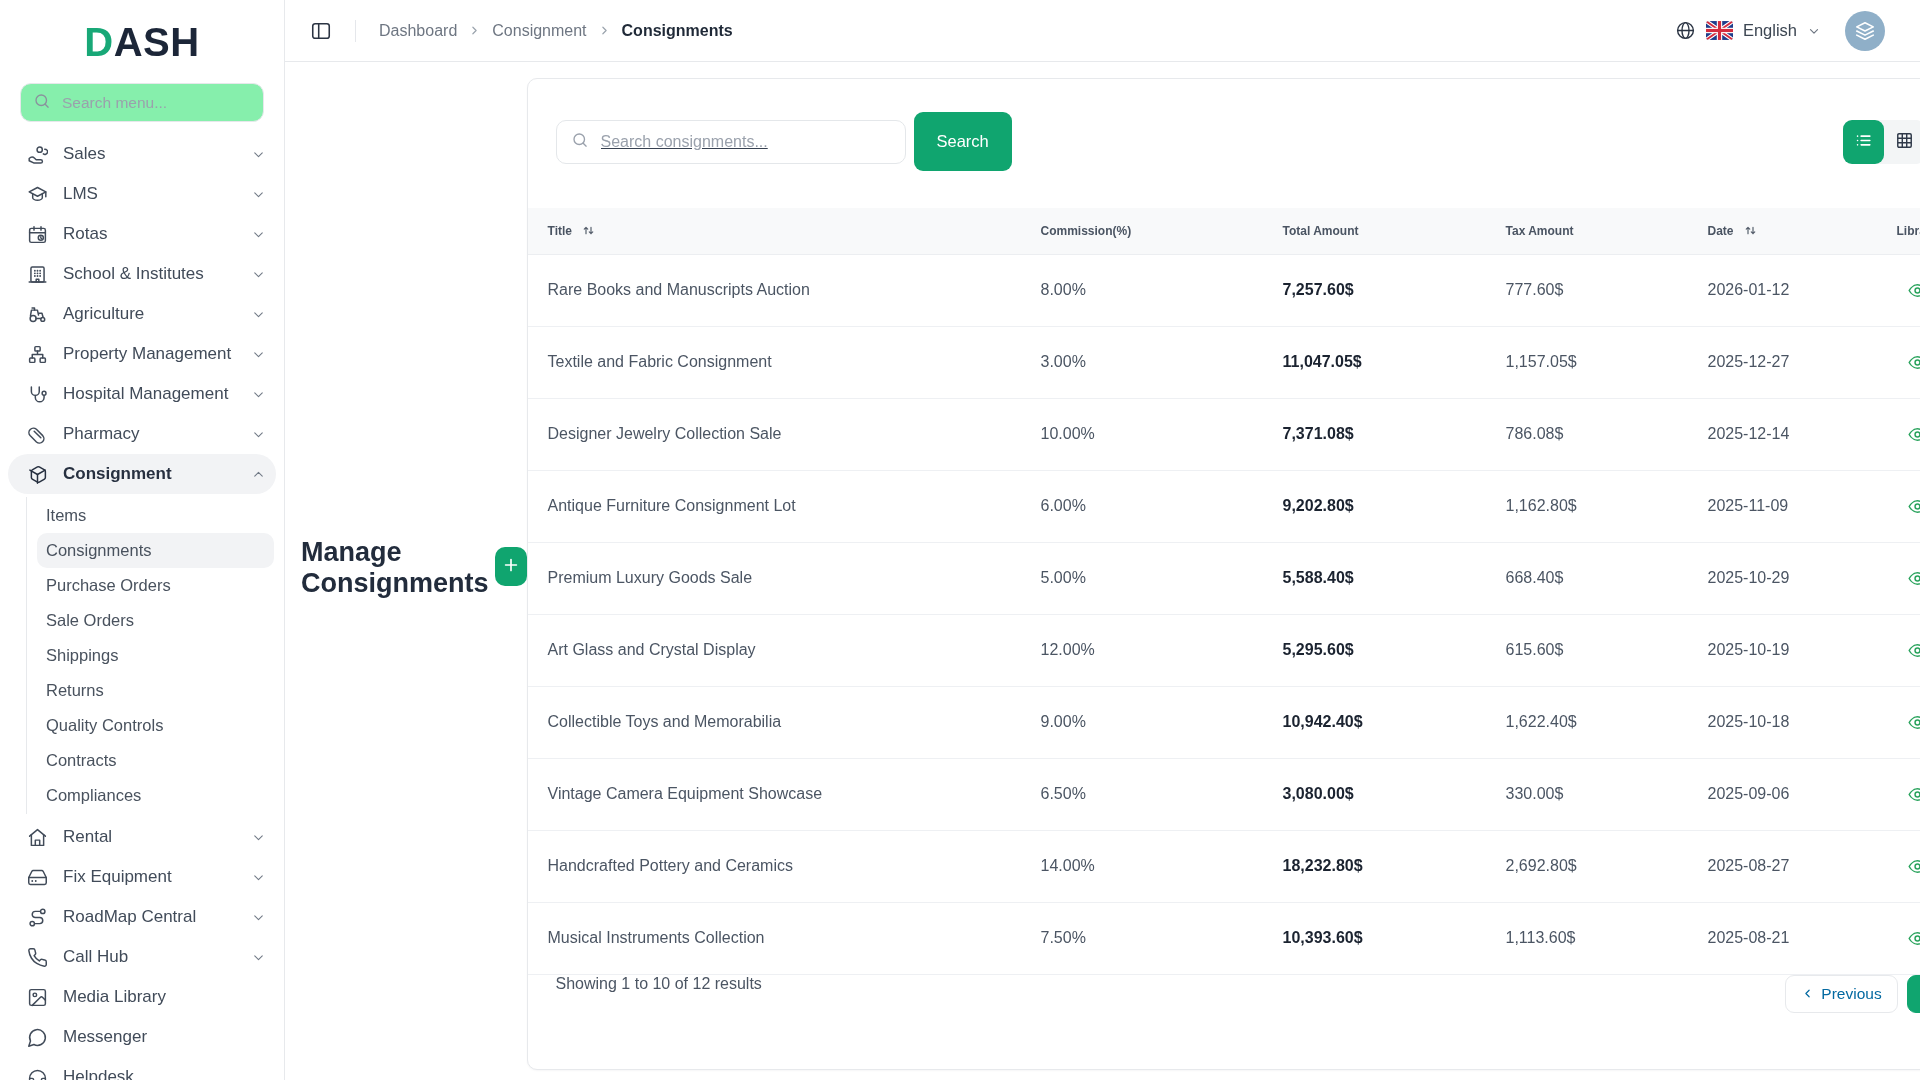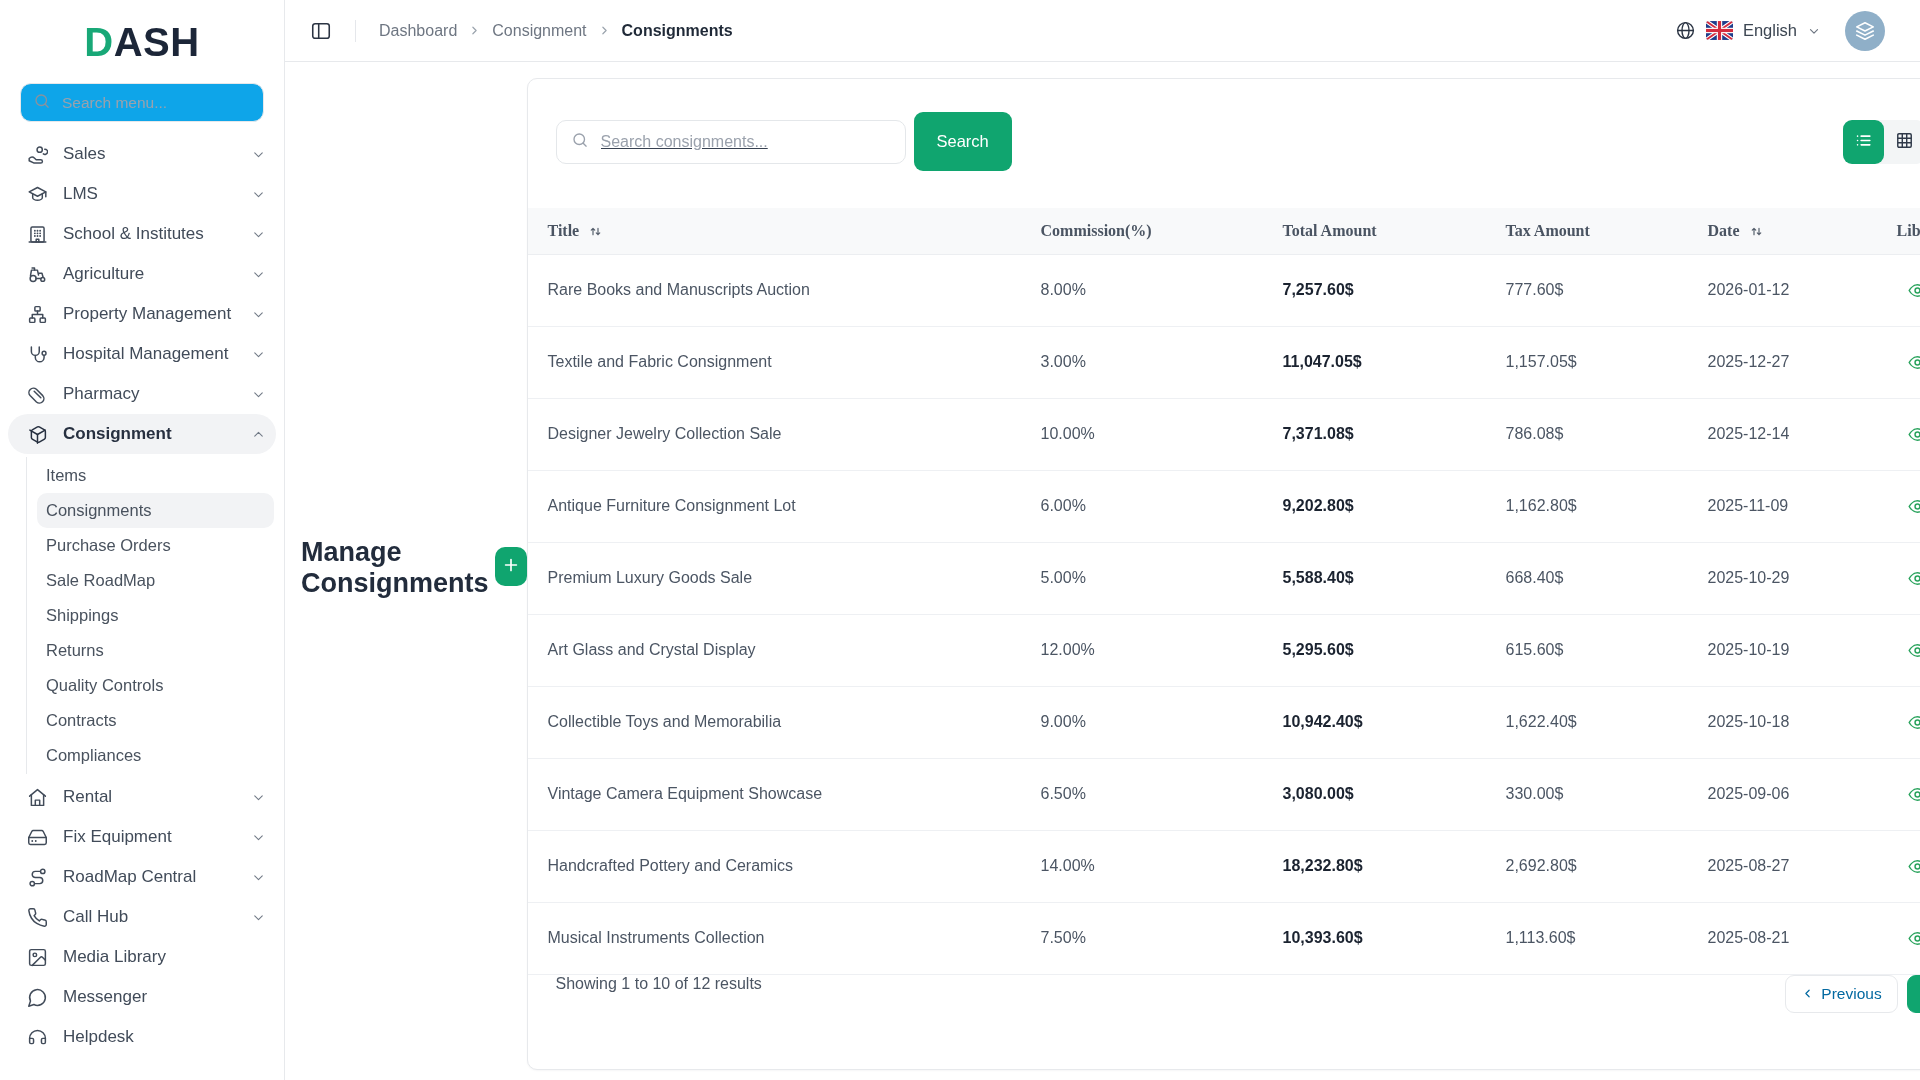--- a/index.html
+++ b/index.html
@@ -10,21 +10,21 @@
     background:#fff; color:#3c4652;
     --accent:#10a56f; --avatar-bg:#8fafc8;
     --view-c:#2aa35d; --edit-c:#3e7bfa; --del-c:#ef4444;
   }
   .app { display:flex; width:1920px; height:1080px; }
 
   
   .sidebar { width:285px; flex-shrink:0; border-right:1px solid #e7e9ec; display:flex; flex-direction:column; background:#fff; }
   .logo { text-align:center; padding:20px 0 14px; font-size:40px; font-weight:800; letter-spacing:.5px; color:#1c2638; }
   .logo .d { color:#18a877; }
-  .side-search { margin:4px 20px 12px; height:39px; border:1px solid #e6e8eb; border-radius:11px; display:flex; align-items:center; gap:9px; padding:0 12px; color:#8a929d; background:#0ea5e9; }
+  .side-search { margin:4px 20px 12px; height:39px; border:1px solid #e6e8eb; border-radius:11px; display:flex; align-items:center; gap:9px; padding:0 12px; color:#8a929d; background:#86efac; }
   .side-search input { border:none; outline:none; width:100%; font-size:15.5px; color:#374151; font-family:inherit; background:transparent; }
   .side-search input::placeholder { color:#9aa1ac; }
   .side-nav { flex:1; overflow:hidden; padding-bottom:6px; }
   .nav-item { display:flex; align-items:center; height:40px; padding:0 18px 0 27px; gap:15px; font-size:17px; color:#414b59; cursor:pointer; }
   .nav-item .ic svg { width:21px; height:21px; display:block; }
   .nav-item .nav-label { flex:1; white-space:nowrap; }
   .nav-item .chev svg { width:15px; height:15px; color:#717a86; }
   .nav-item.active { background:#f2f3f5; border-radius:22px; margin:0 8px; padding:0 10px 0 19px; font-weight:700; color:#273040; }
   .subnav { margin:3px 0 3px 26px; border-left:1px solid #e7e9ec; padding:1px 0; }
   .sub-item { height:35px; display:flex; align-items:center; padding-left:19px; margin-right:10px; font-size:16.5px; color:#49525e; cursor:pointer; }
@@ -64,21 +64,21 @@
   .search-btn { margin-left:8px; height:59px; padding:0 23px; border:none; border-radius:9px; background:var(--accent); color:#fff; font-size:16.5px; font-family:inherit; cursor:pointer; }
   .toolbar-right { display:flex; align-items:center; gap:29px; }
   .view-toggle { display:flex; background:#f3f5f6; border-radius:9px; }
   .vt { width:41px; height:44px; border:none; background:transparent; color:#2f3949; display:flex; align-items:center; justify-content:center; cursor:pointer; border-radius:9px; }
   .vt svg { width:19px; height:19px; }
   .vt.active { background:var(--accent); color:#fff; }
   .per-page { height:45px; min-width:127px; border:1px solid #e4e7ea; border-radius:10px; background:#fff; display:flex; align-items:center; justify-content:space-between; gap:14px; padding:0 14px; font-size:16px; color:#333c48; font-family:inherit; cursor:pointer; }
   .per-page svg { width:15px; height:15px; color:#6e7682; }
 
   table { width:100%; border-collapse:collapse; table-layout:fixed; margin-top:37px; }
-  thead th { background:#f8f9fa; height:46px; text-align:left; font-size:16px; font-weight:600; color:#4a5462; border-bottom:1px solid #eceef1;font-family:Liberation Serif, serif; }
+  thead th { background:#f8f9fa; height:46px; text-align:left; font-size:12px; font-weight:600; color:#4a5462; border-bottom:1px solid #eceef1; }
   th:first-child, td:first-child { padding-left:20px; }
   .sort-ic { display:inline-block; vertical-align:-3px; margin-left:9px; color:#555e6b; }
   .sort-ic svg { width:15px; height:15px; display:block; }
   tbody td { height:72px; font-size:16px; color:#4b5563; border-bottom:1px solid #eef0f3; }
   td.total { font-weight:700; color:#1b2330; }
   .actions { display:flex; align-items:center; gap:14px; padding-left:10px; }
   .act { width:22px; height:22px; padding:0; border:none; background:none; cursor:pointer; }
   .act svg { width:21px; height:21px; display:block; }
   .act.view { color:var(--view-c); }
   .act.edit { color:var(--edit-c); }
@@ -133,20 +133,36 @@
           <span class="nav-label">LMS</span>
           <span class="ic chev">
             <svg viewBox="0 0 24 24" fill="none" stroke="currentColor" stroke-width="1.7" stroke-linecap="round" stroke-linejoin="round">
               <path d="m6 9.5 6 6 6-6"></path>
             </svg>
           </span>
         </div>
         <div class="nav-item">
           <span class="ic">
             <svg viewBox="0 0 24 24" fill="none" stroke="currentColor" stroke-width="1.7" stroke-linecap="round" stroke-linejoin="round">
+              <rect x="3" y="5" width="18" height="16" rx="2"></rect>
+              <path d="M8 3v4M16 3v4M3 10h18"></path>
+              <circle cx="15.8" cy="15.8" r="2.9"></circle>
+              <path d="M15.8 14.5v1.4l1 .7"></path>
+            </svg>
+          </span>
+          <span class="nav-label">Rotas</span>
+          <span class="ic chev">
+            <svg viewBox="0 0 24 24" fill="none" stroke="currentColor" stroke-width="1.7" stroke-linecap="round" stroke-linejoin="round">
+              <path d="m6 9.5 6 6 6-6"></path>
+            </svg>
+          </span>
+        </div>
+        <div class="nav-item">
+          <span class="ic">
+            <svg viewBox="0 0 24 24" fill="none" stroke="currentColor" stroke-width="1.7" stroke-linecap="round" stroke-linejoin="round">
               <rect x="4.5" y="3.5" width="15" height="17" rx="1.5"></rect>
               <path d="M2.5 20.5h19"></path>
               <path stroke-width="2.1" d="M9 7.7h.01M12 7.7h.01M15 7.7h.01M9 10.7h.01M12 10.7h.01M15 10.7h.01M9 13.7h.01M12 13.7h.01M15 13.7h.01"></path>
               <path d="M10.5 20.5v-3.2h3v3.2"></path>
             </svg>
           </span>
           <span class="nav-label">School &amp; Institutes</span>
           <span class="ic chev">
             <svg viewBox="0 0 24 24" fill="none" stroke="currentColor" stroke-width="1.7" stroke-linecap="round" stroke-linejoin="round">
               <path d="m6 9.5 6 6 6-6"></path>
@@ -228,21 +244,21 @@
           <span class="ic chev">
             <svg viewBox="0 0 24 24" fill="none" stroke="currentColor" stroke-width="1.7" stroke-linecap="round" stroke-linejoin="round">
               <path d="m6 14.5 6-6 6 6"></path>
             </svg>
           </span>
         </div>
         <div class="subnav">
           <div class="sub-item">Items</div>
           <div class="sub-item active">Consignments</div>
           <div class="sub-item">Purchase Orders</div>
-          <div class="sub-item">Sale RoadMap</div>
+          <div class="sub-item">Sale Orders</div>
           <div class="sub-item">Shippings</div>
           <div class="sub-item">Returns</div>
           <div class="sub-item">Quality Controls</div>
           <div class="sub-item">Contracts</div>
           <div class="sub-item">Compliances</div>
         </div>
         <div class="nav-item">
           <span class="ic">
             <svg viewBox="0 0 24 24" fill="none" stroke="currentColor" stroke-width="1.7" stroke-linecap="round" stroke-linejoin="round">
               <path d="m3 10.5 9-7.5 9 7.5"></path>

